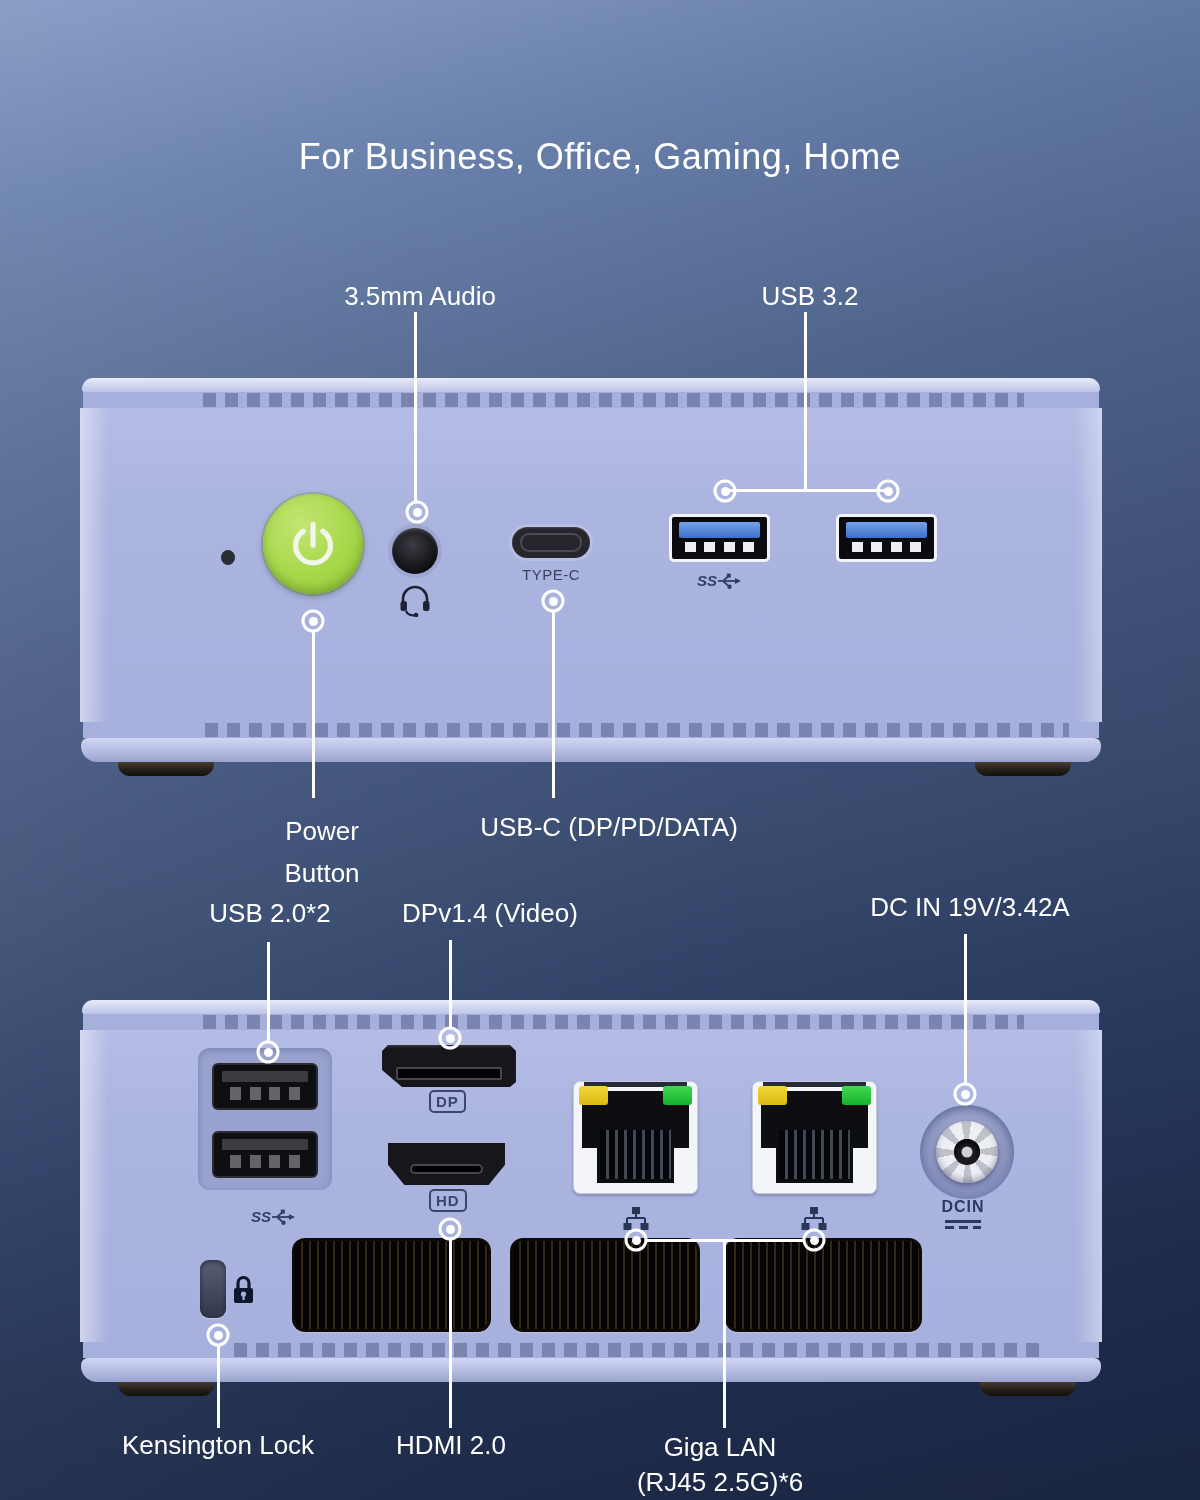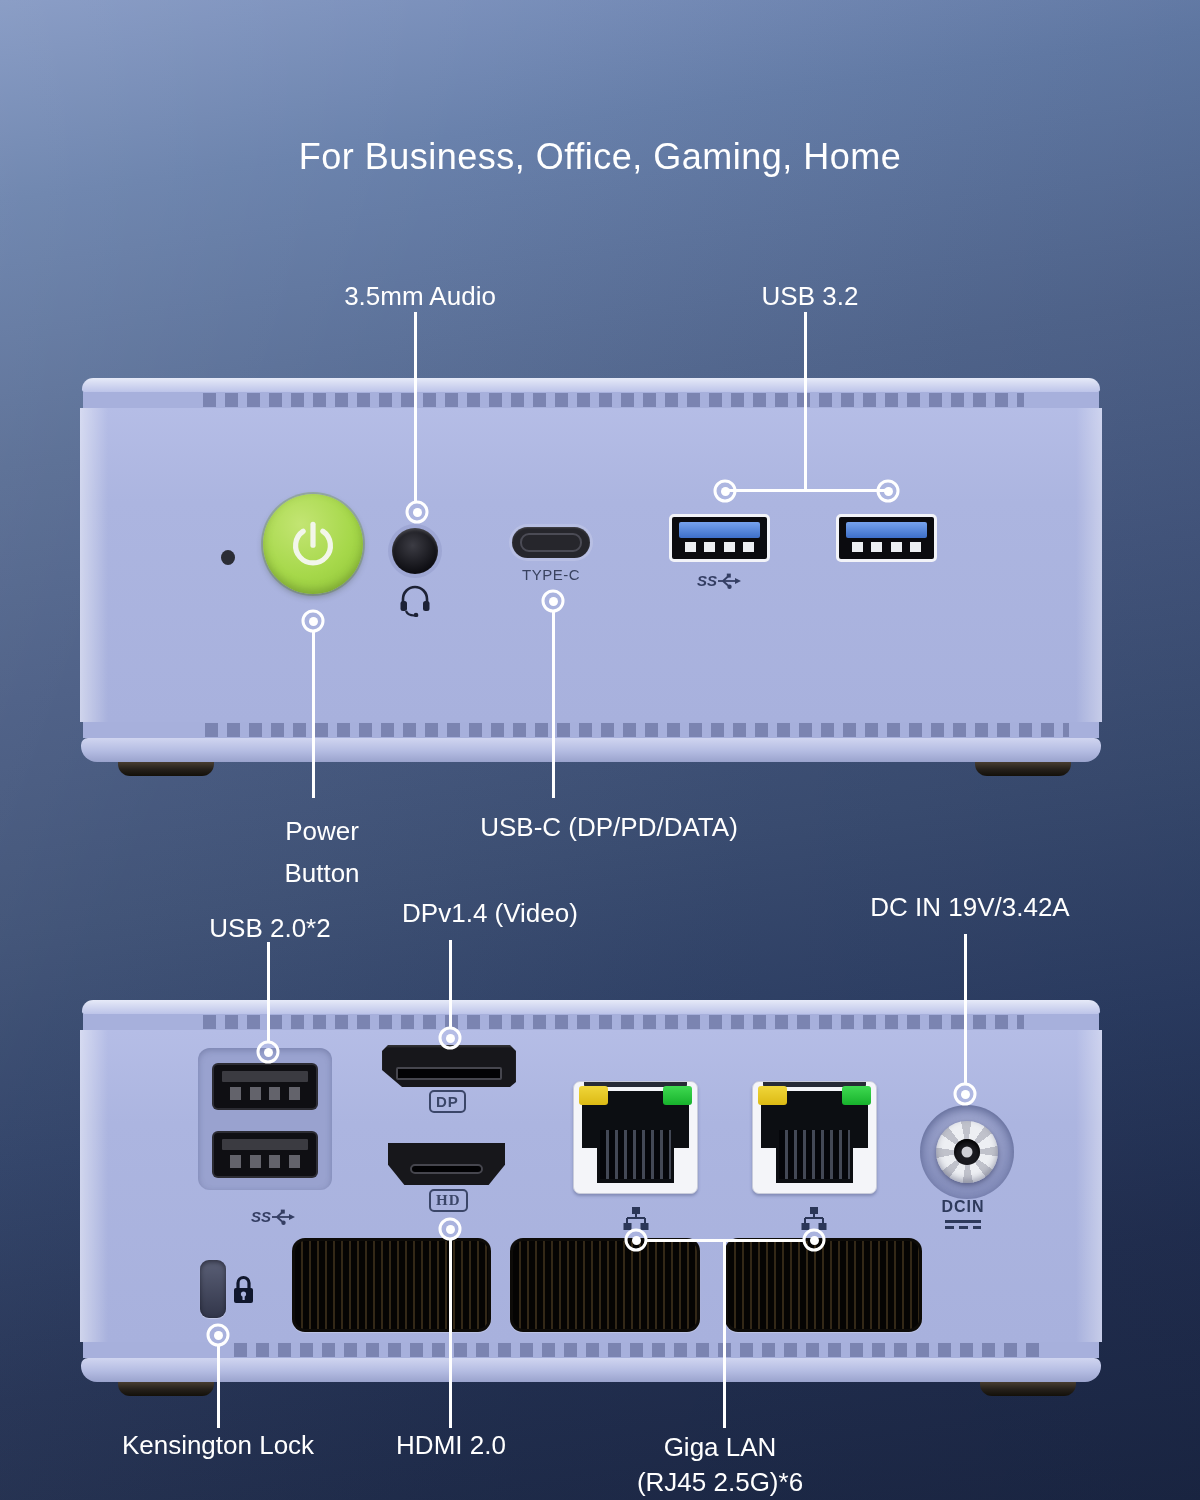--- a/index.html
+++ b/index.html
@@ -211,21 +211,21 @@
         <circle cx="12.5" cy="21" r="2.6" fill="#aab3de"></circle>
         <rect x="11.5" y="22" width="2.2" height="5" fill="#aab3de"></rect>
       </svg>
       <div class="dp-port" style="left:302px;top:15px;">
         <div class="slot"></div>
       </div>
       <div class="badge" style="left:349px;top:60px;">DP</div>
       <div class="hdmi-port" style="left:308px;top:113px;">
         <div class="slot"></div>
       </div>
-      <div class="badge" style="left:349px;top:159px;font-family:Liberation Serif, serif;">HD</div>
+      <div class="badge" style="left:349px;top:159px;">HD</div>
       <div class="lan" style="left:493px;top:51px;">
         <div class="topline"></div>
         <div class="cavity"></div>
         <div class="pins"></div>
         <div class="led y"></div>
         <div class="led g"></div>
       </div>
       <div class="lan" style="left:672px;top:51px;">
         <div class="topline"></div>
         <div class="cavity"></div>
@@ -295,21 +295,21 @@
 
   <div class="label" style="left:420px;top:281px;">3.5mm Audio</div>
   <div class="label" style="left:810px;top:281px;">USB 3.2</div>
   <div class="label" style="left:322px;top:801px;line-height:42px;margin-top:9px;">
     <span>Power</span><br>
     <span>Button</span>
   </div>
   <div class="label" style="left:609px;top:806px;line-height:43px;">
     <span>USB-C (DP/PD/DATA)</span><br>
   </div>
-  <div class="label" style="left:270px;top:898px;margin-top:15px;">USB 2.0*2</div>
+  <div class="label" style="left:270px;top:898px;">USB 2.0*2</div>
   <div class="label" style="left:463px;top:898px;margin-left:27px;">DPv1.4 (Video)</div>
   <div class="label" style="left:970px;top:892px;">DC IN 19V/3.42A</div>
   <div class="label" style="left:218px;top:1430px;">Kensington Lock</div>
   <div class="label" style="left:451px;top:1430px;">HDMI 2.0</div>
   <div class="label" style="left:720px;top:1430px;line-height:35px;">
     <span>Giga LAN</span><br>
     <span>(RJ45 2.5G)*6</span>
   </div>
 </div>
 

